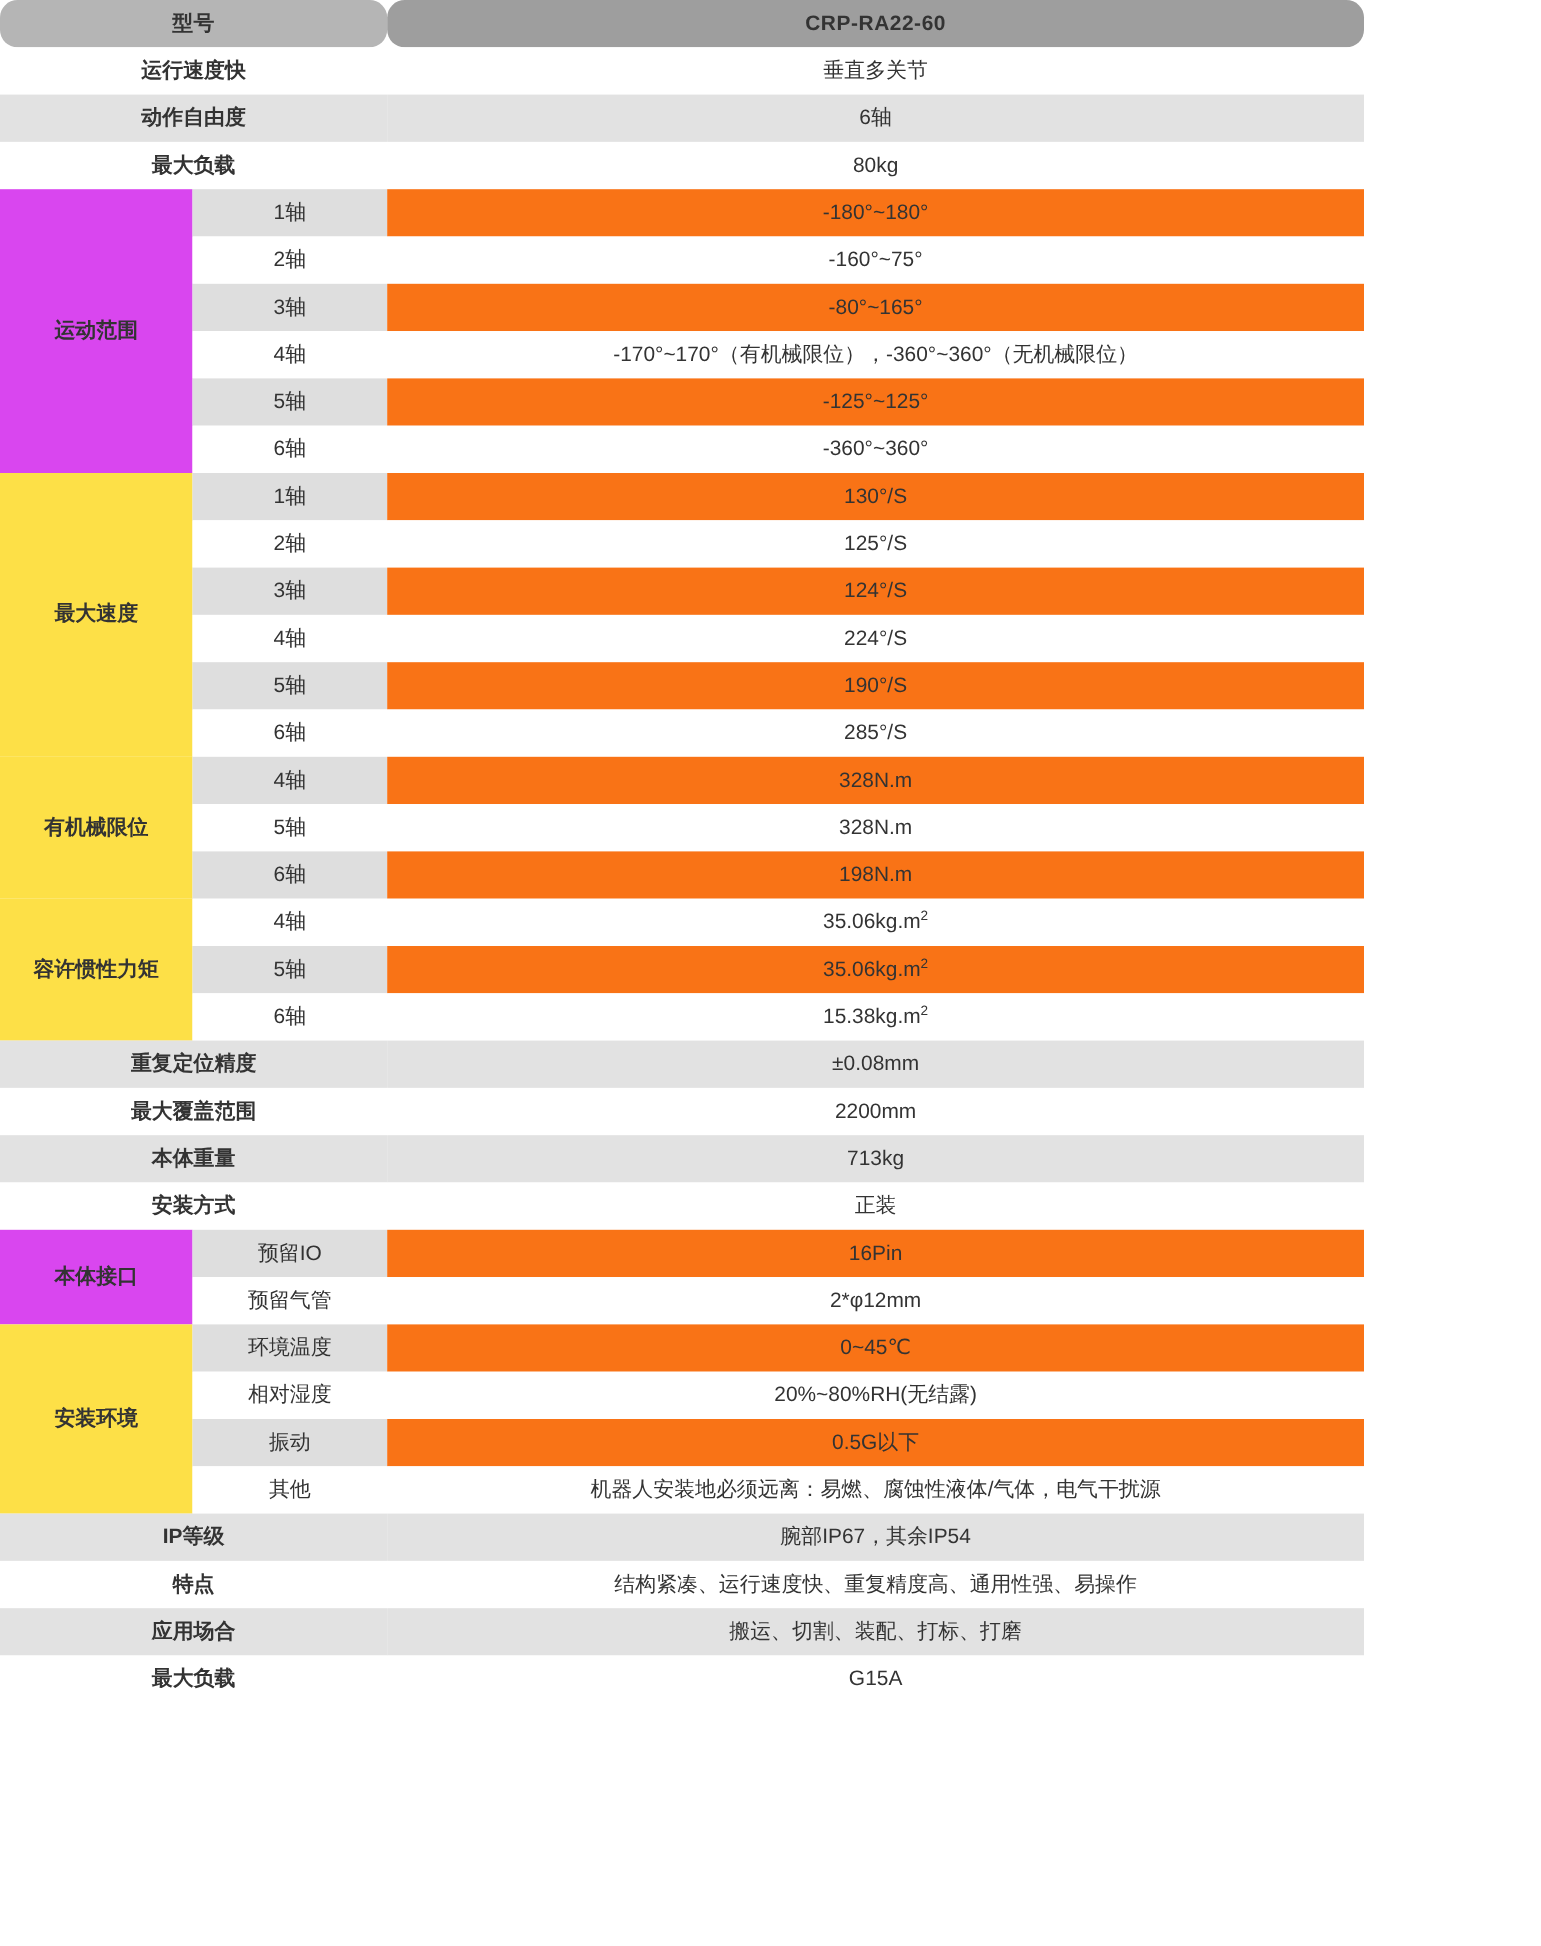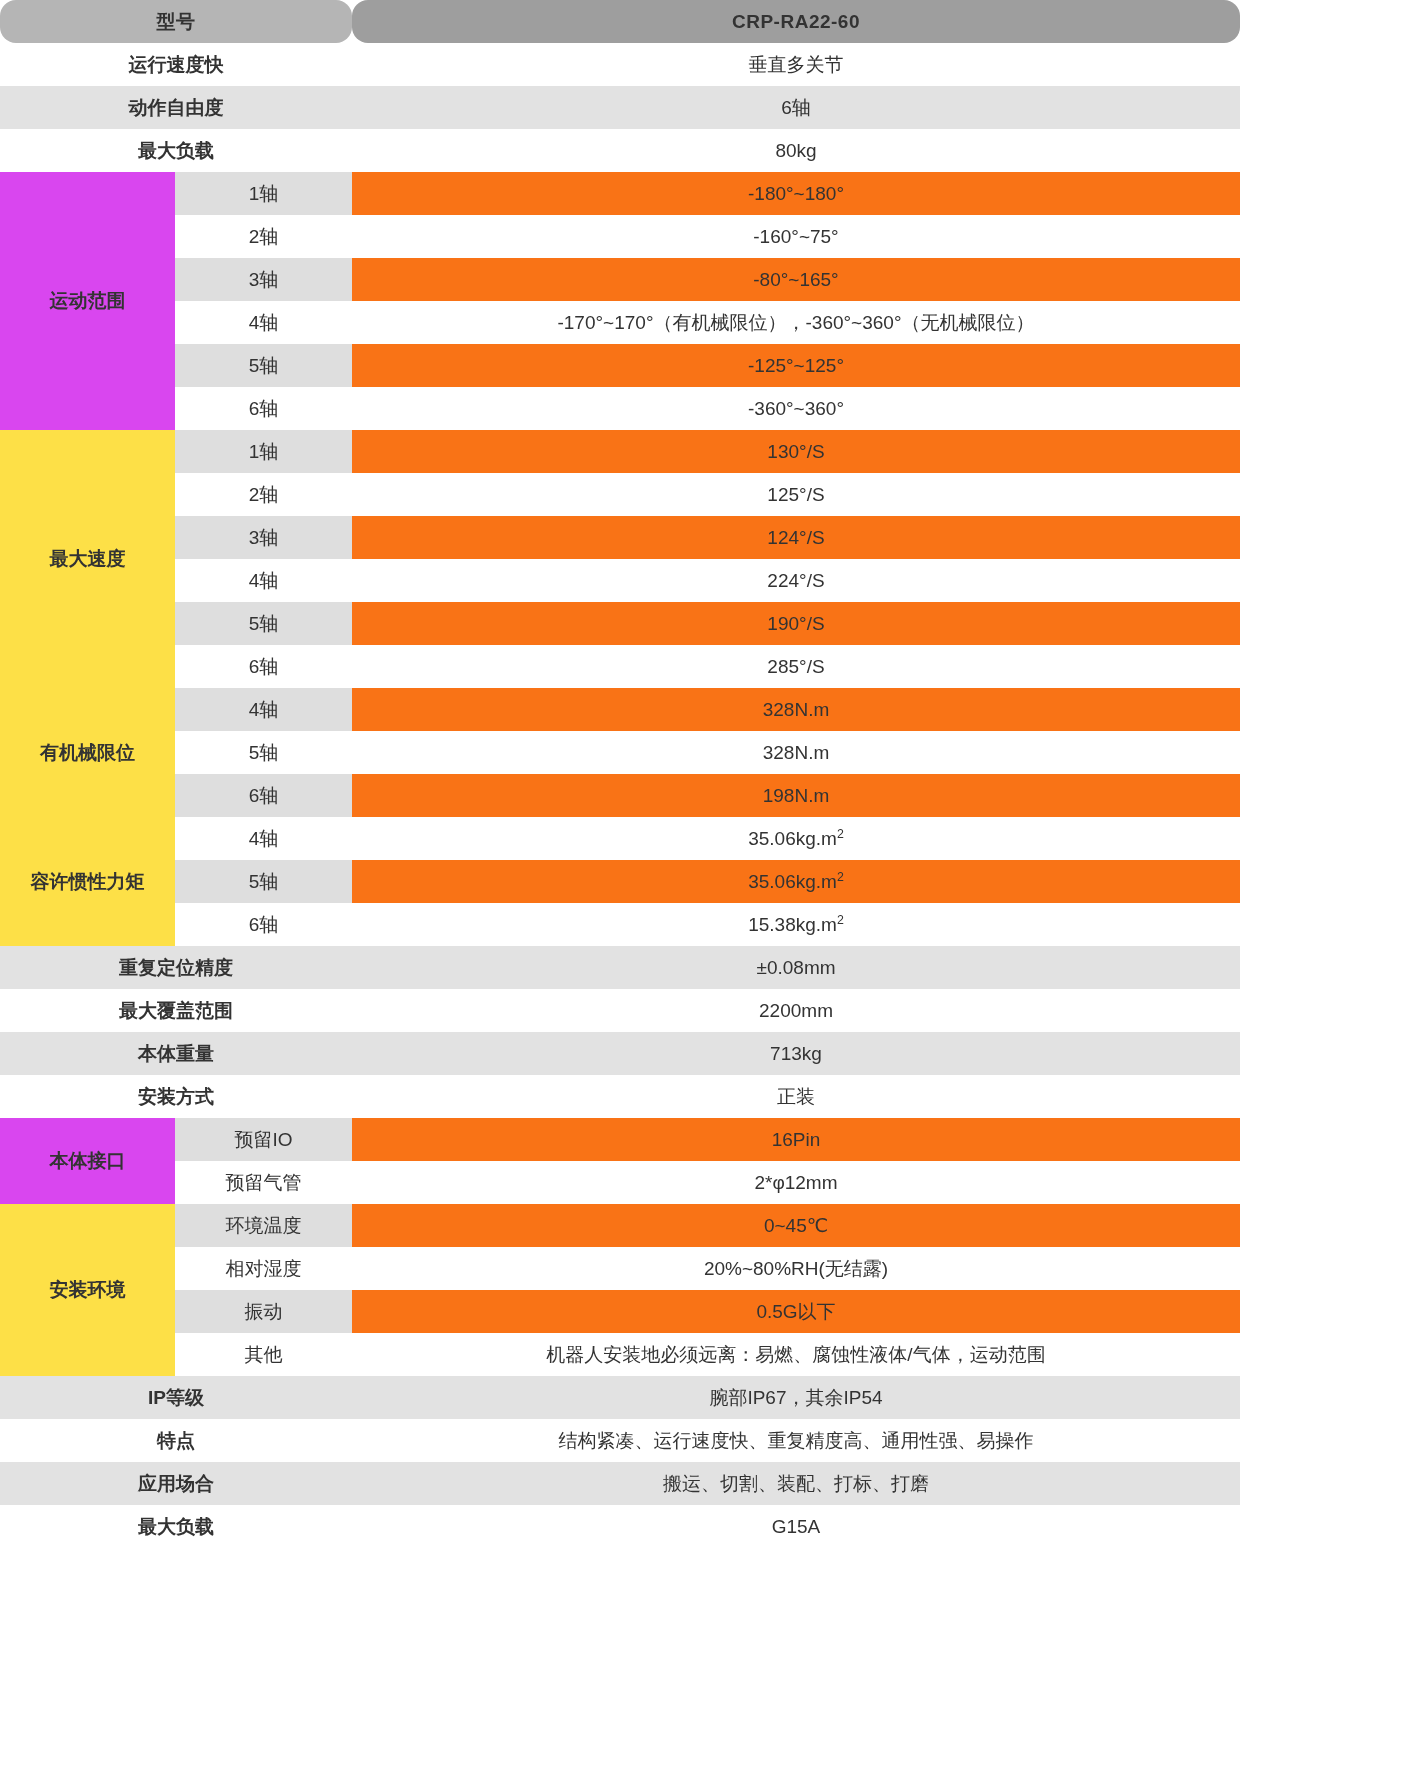--- a/index.html
+++ b/index.html
@@ -216,21 +216,21 @@
     <tr>
       <td class="sub bg-light">相对湿度</td>
       <td class="bg-light">20%~80%RH(无结露)</td>
     </tr>
     <tr>
       <td class="sub bg-sub-dark">振动</td>
       <td class="bg-val-dark">0.5G以下</td>
     </tr>
     <tr>
       <td class="sub bg-light">其他</td>
-      <td class="bg-light">机器人安装地必须远离：易燃、腐蚀性液体/气体，运动范围</td>
+      <td class="bg-light">机器人安装地必须远离：易燃、腐蚀性液体/气体，电气干扰源</td>
     </tr>
 
     <tr>
       <td class="lbl bg-dark" colspan="2">IP等级</td>
       <td class="bg-dark">腕部IP67，其余IP54</td>
     </tr>
 
     <tr>
       <td class="lbl bg-light" colspan="2">特点</td>
       <td class="bg-light">结构紧凑、运行速度快、重复精度高、通用性强、易操作</td>

